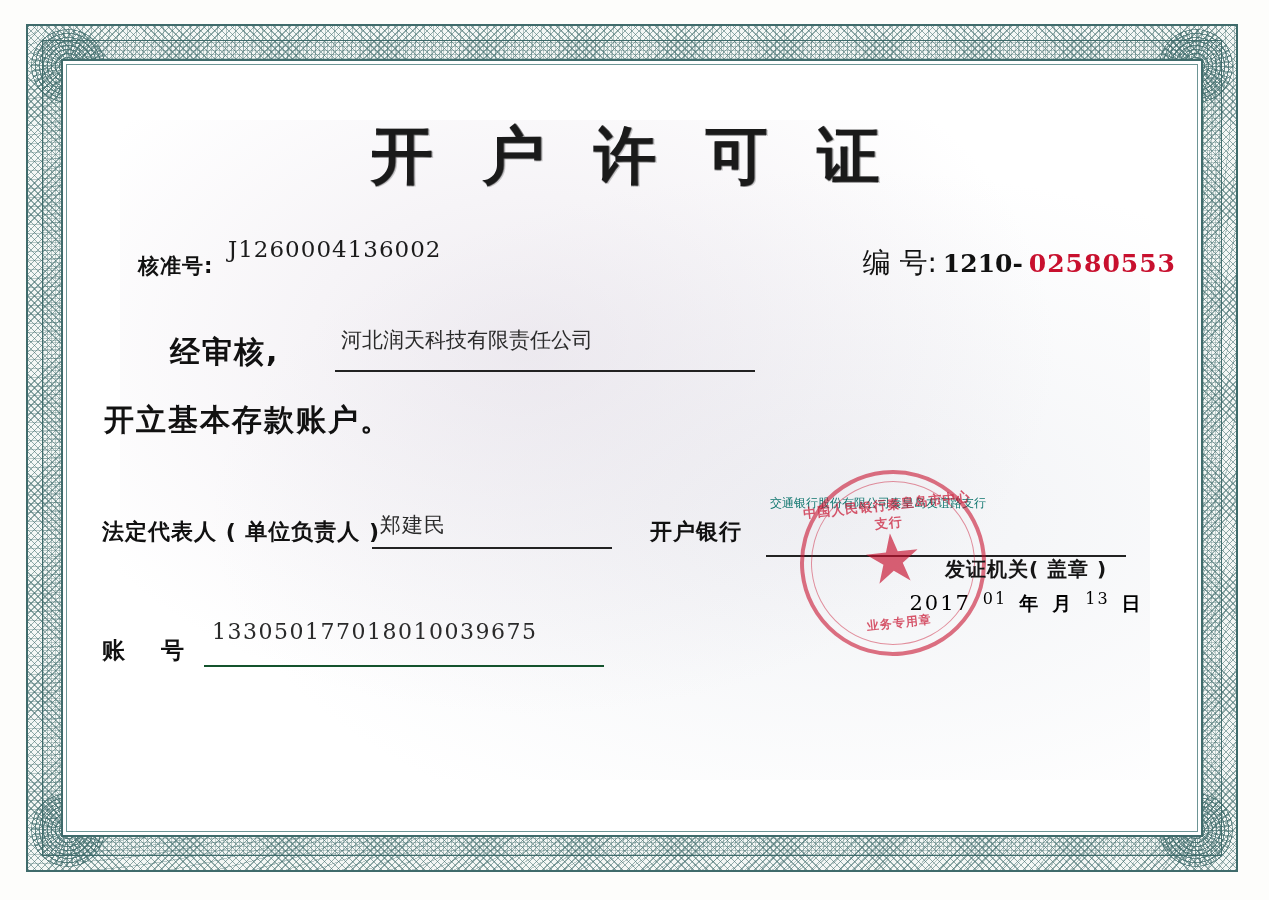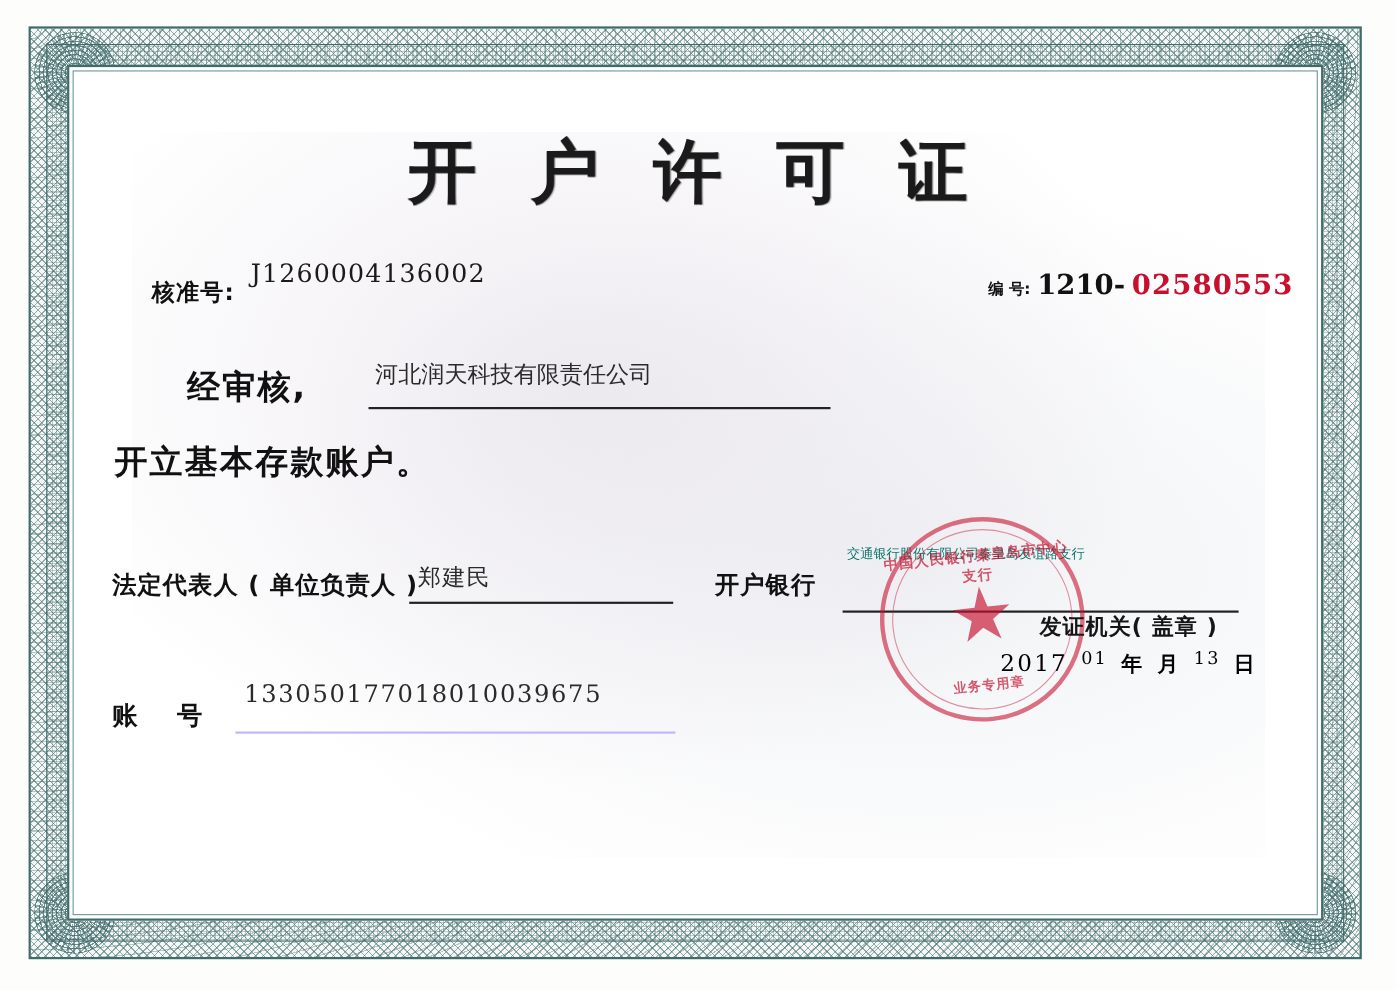--- a/index.html
+++ b/index.html
@@ -141,22 +141,22 @@
   }
   .serial-wrap {
     position: absolute;
     right: 8px;
     top: 8px;
     display: flex;
     align-items: baseline;
     gap: 6px;
   }
   .serial-label {
-    font-size: 14px;
-    font-weight: bold;
+    font-size: 28px;
+    font-weight: normal;
   }
   .serial-prefix {
     font-family: "DejaVu Serif", "Liberation Serif", serif;
     font-size: 25px;
     font-weight: bold;
     color: #111;
   }
   .serial-number {
     font-family: "DejaVu Serif", "Liberation Serif", serif;
     font-size: 25px;
@@ -275,25 +275,25 @@
   .account-label {
     position: absolute;
     left: 22px;
     top: 18px;
     font-size: 23px;
     font-weight: bold;
     letter-spacing: 14px;
   }
   .account-field {
     position: absolute;
-    left: 134px;
+    left: 124px;
     top: 0;
     width: 400px;
     height: 48px;
-    border-bottom: 2px solid #c4b5fd;
+    border-bottom: 2px solid #14532d;
   }
   .account-value {
     position: absolute;
     left: 8px;
     top: 2px;
     font-family: "DejaVu Serif", "Liberation Serif", serif;
     font-size: 22px;
     letter-spacing: 1.5px;
     color: #2a2a2a;
   }

